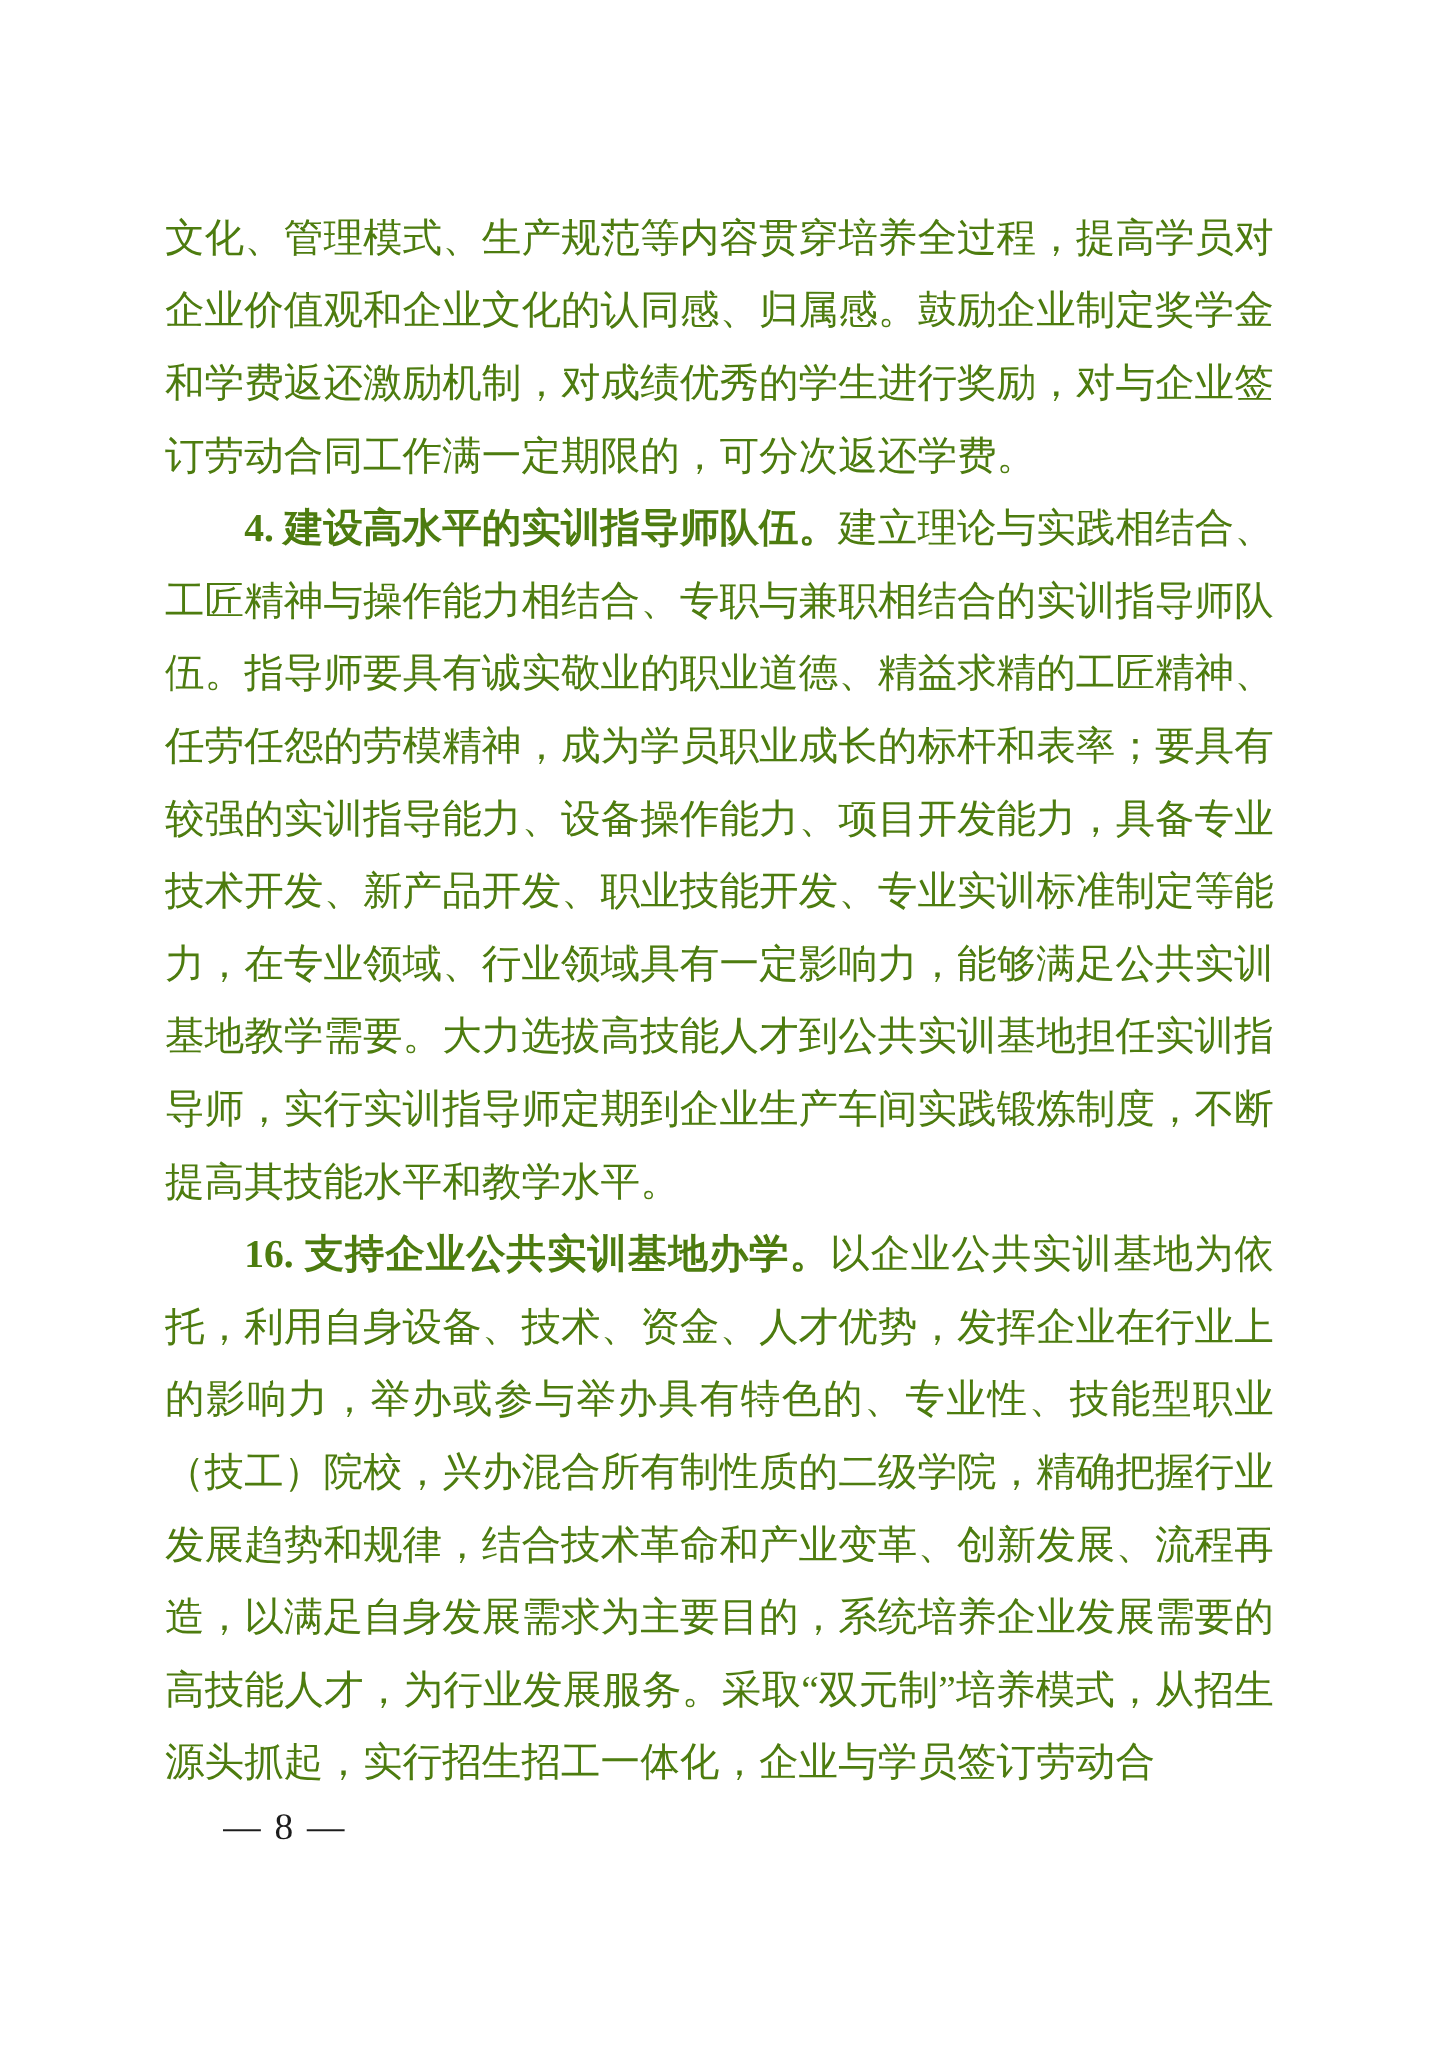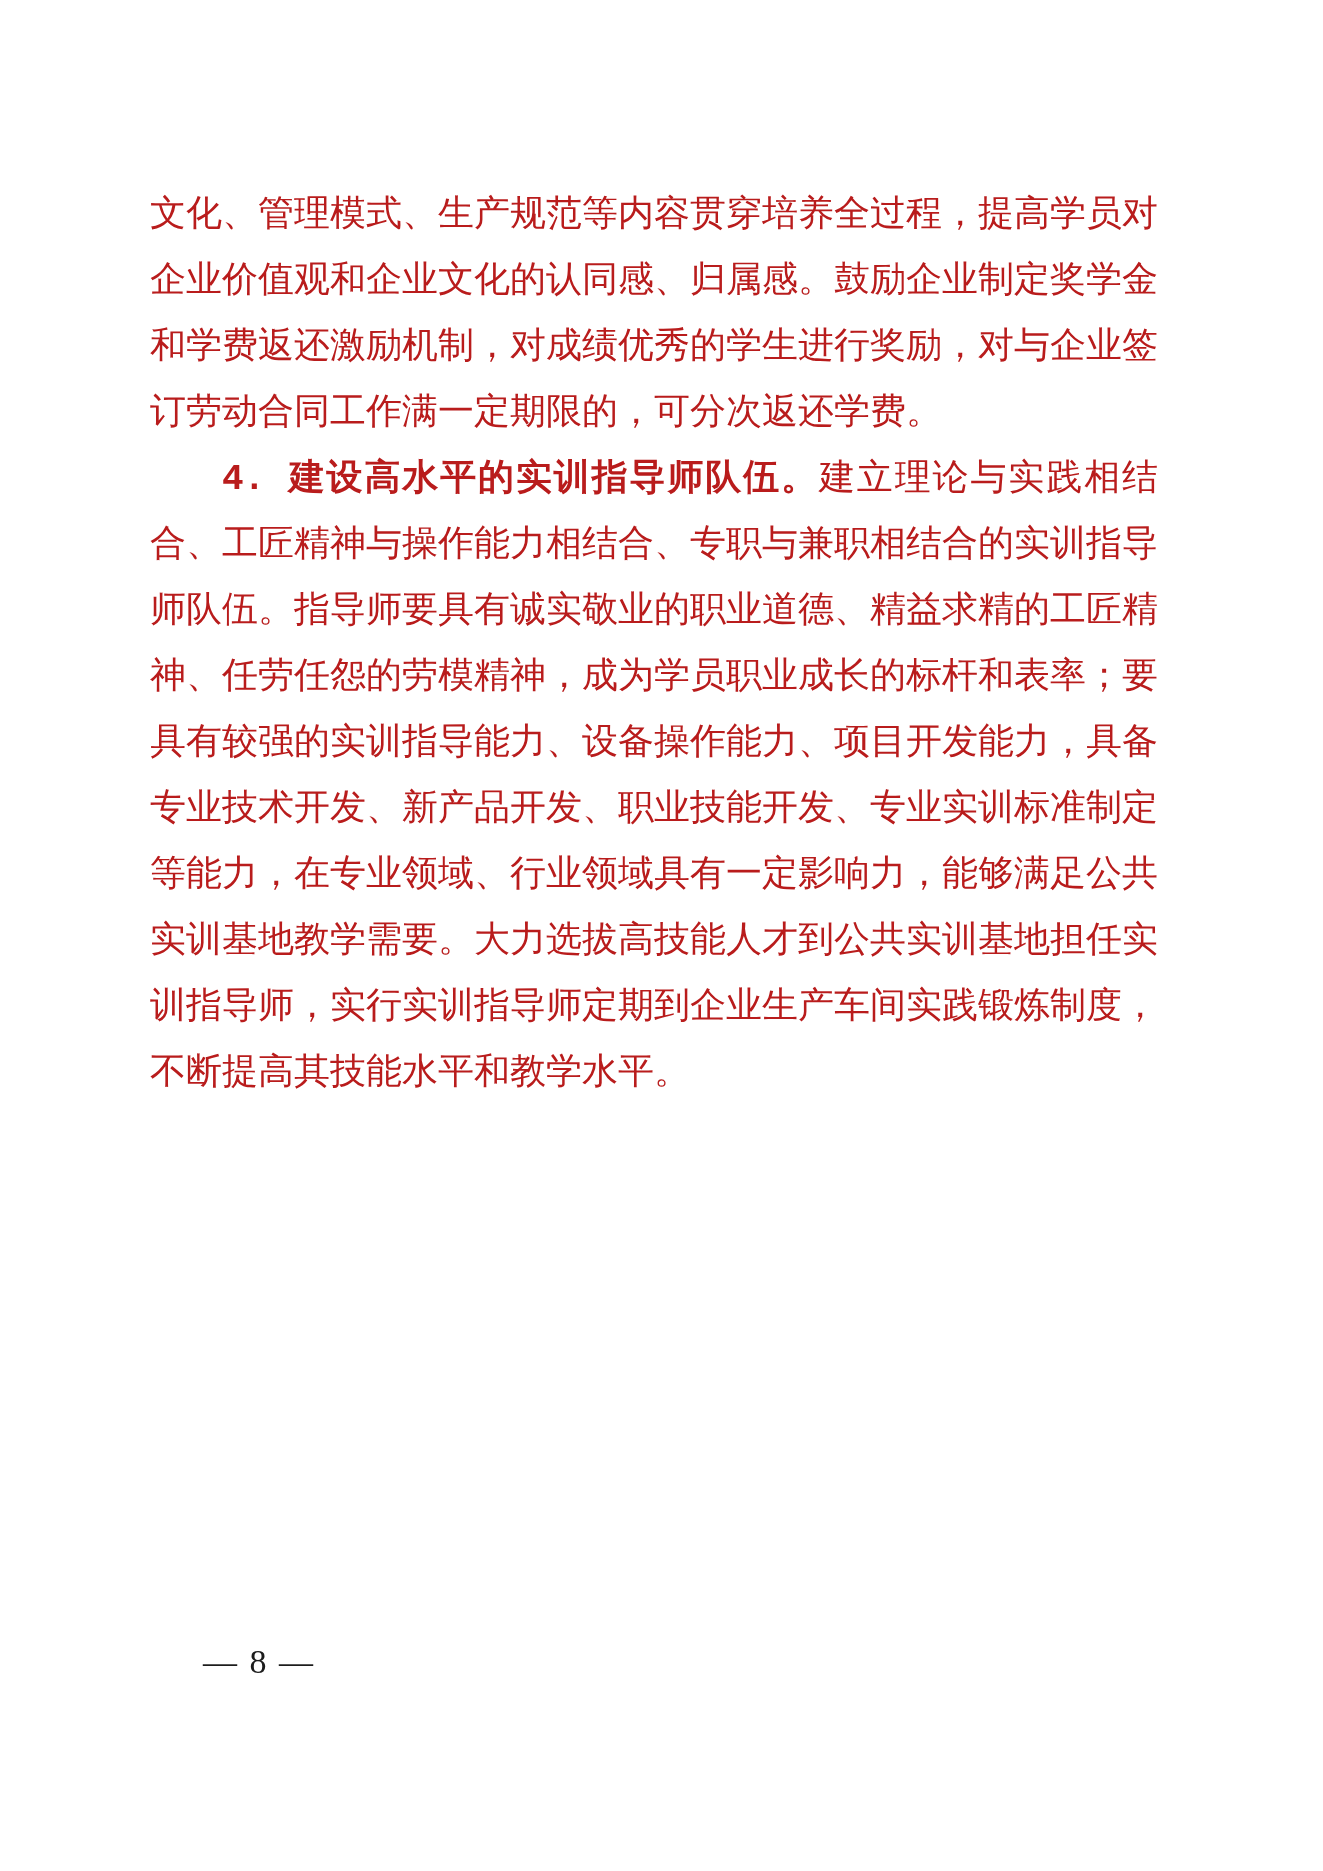--- a/index.html
+++ b/index.html
@@ -16,25 +16,24 @@
     overflow: hidden;
     font-family: "Liberation Serif", "DejaVu Serif", serif;
   }
   .content {
     position: absolute;
     left: 150px;
     top: 183px;
     width: 1008px;
     font-size: 36px;
     line-height: 66px;
-    color: #b91c1c;
+    color: #4d7c0f;
     text-align: justify;
     text-justify: inter-character;
     letter-spacing: 0;
-    font-family: Liberation Mono, monospace;
   }
   .content p {
     margin: 0;
     padding: 0;
   }
   .para-indent {
     text-indent: 2em;
   }
   .para-continuation {
     text-indent: 0;
@@ -53,15 +52,16 @@
     white-space: nowrap;
   }
 </style>
 </head>
 <body>
 
 <div class="page">
   <div class="content">
     <p class="para-continuation"><span>文化、管理模式、生产规范等内容贯穿培养全过程，提高学员对企业价值观和企业文化的认同感、归属感。鼓励企业制定奖学金和学费返还激励机制，对成绩优秀的学生进行奖励，对与企业签订劳动合同工作满一定期限的，可分次返还学费。</span></p>
     <p class="para-indent"><span class="num-heading">4. 建设高水平的实训指导师队伍。</span><span>建立理论与实践相结合、工匠精神与操作能力相结合、专职与兼职相结合的实训指导师队伍。指导师要具有诚实敬业的职业道德、精益求精的工匠精神、任劳任怨的劳模精神，成为学员职业成长的标杆和表率；要具有较强的实训指导能力、设备操作能力、项目开发能力，具备专业技术开发、新产品开发、职业技能开发、专业实训标准制定等能力，在专业领域、行业领域具有一定影响力，能够满足公共实训基地教学需要。大力选拔高技能人才到公共实训基地担任实训指导师，实行实训指导师定期到企业生产车间实践锻炼制度，不断提高其技能水平和教学水平。</span></p>
+    <p class="para-indent"><span class="num-heading">16. 支持企业公共实训基地办学。</span><span>以企业公共实训基地为依托，利用自身设备、技术、资金、人才优势，发挥企业在行业上的影响力，举办或参与举办具有特色的、专业性、技能型职业（技工）院校，兴办混合所有制性质的二级学院，精确把握行业发展趋势和规律，结合技术革命和产业变革、创新发展、流程再造，以满足自身发展需求为主要目的，系统培养企业发展需要的高技能人才，为行业发展服务。采取“双元制”培养模式，从招生源头抓起，实行招生招工一体化，企业与学员签订劳动合</span></p>
   </div>
   <div class="page-footer">— 8 —</div>
 </div>
 
 </body></html>

